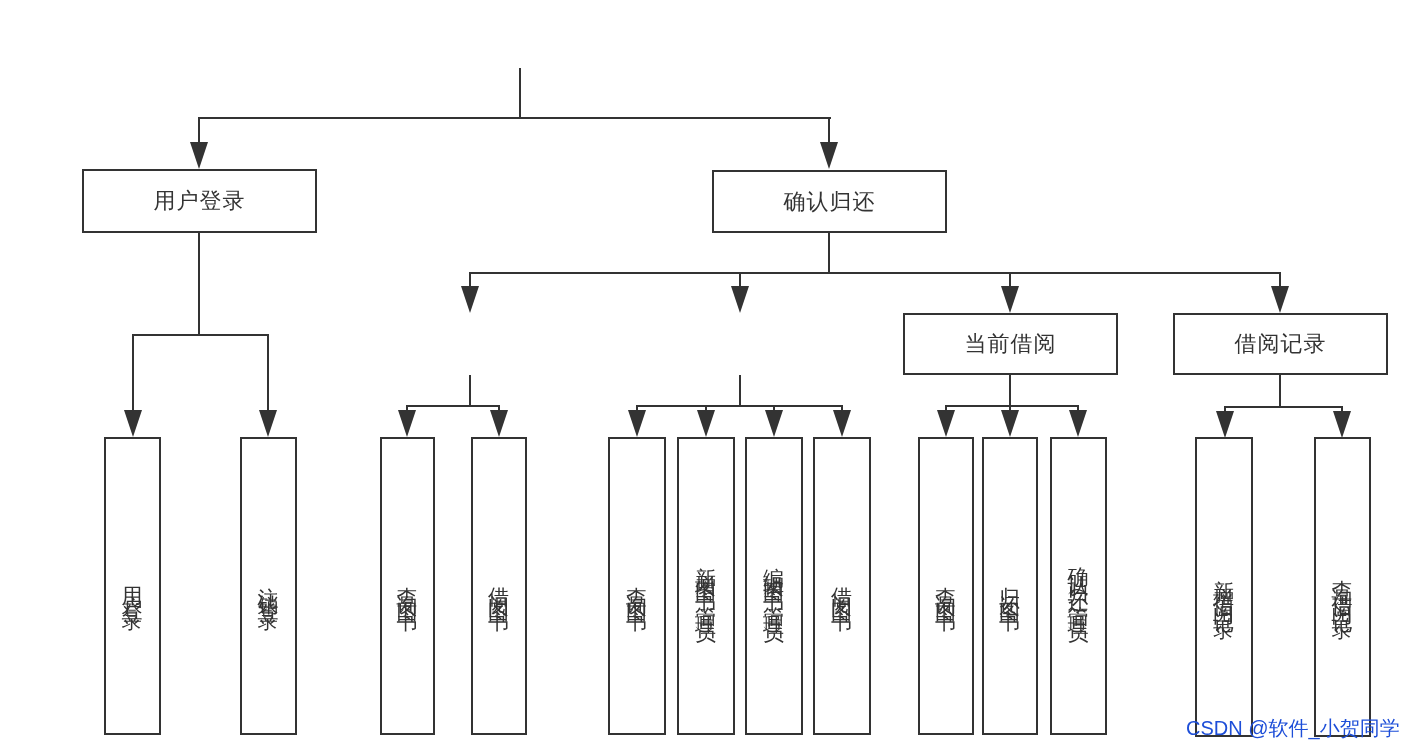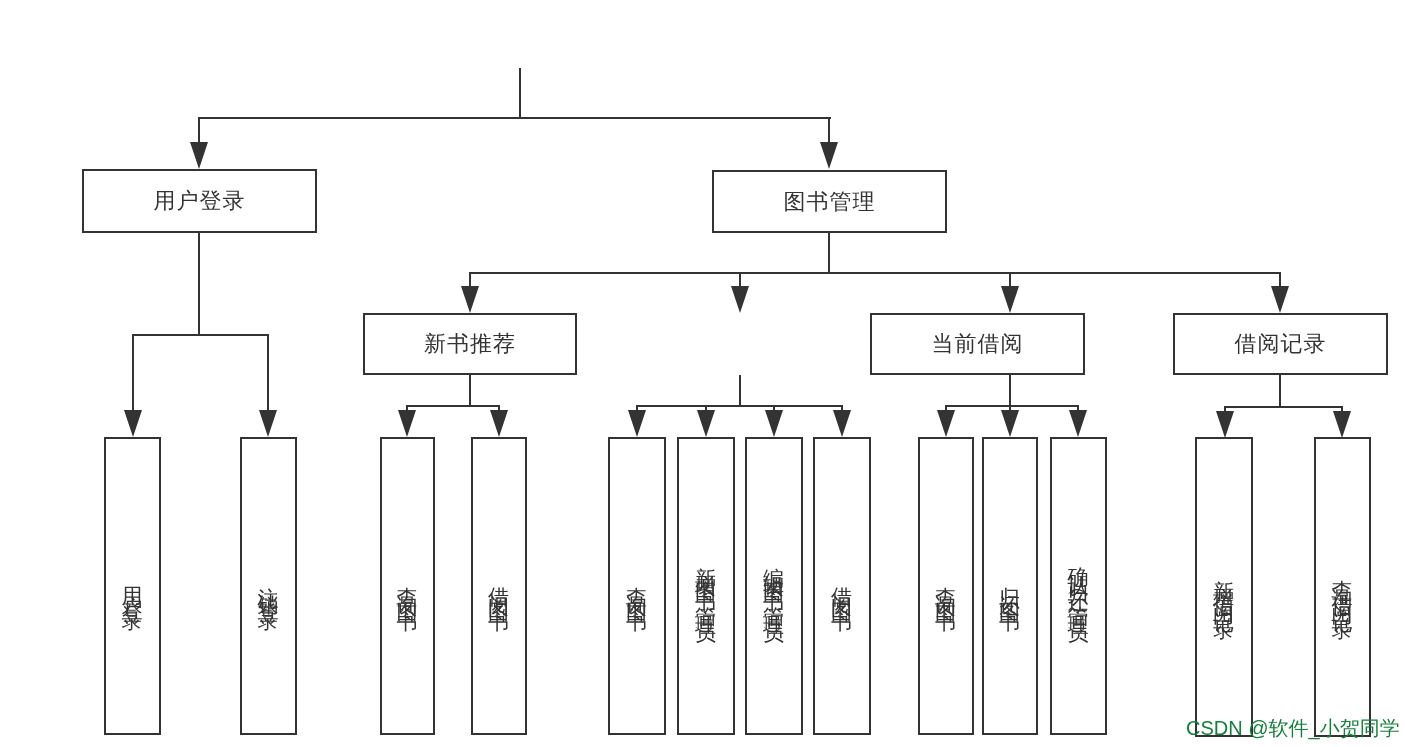--- a/index.html
+++ b/index.html
@@ -35,45 +35,42 @@
   .ah{
     position:absolute;width:0;height:0;
     border-left:9px solid transparent;
     border-right:9px solid transparent;
     border-top:27px solid #333333;
   }
   .watermark{
     position:absolute;
     left:1186px;top:715px;
     font-size:20px;
-    color:#15803d;
+    color:#1d4ed8;
     z-index:5;
     white-space:nowrap;
   }
 </style>
 </head>
 <body>
 
 <div id="stage">
 
 
   <div class="box hbox" style="left:82px;top:169px;width:235px;height:64px;">
     <span>用户登录</span>
   </div>
 
   <div class="box hbox" style="left:712px;top:170px;width:235px;height:63px;">
-    <span>图书管理</span>
-  </div>
-
-  <div class="box hbox" style="left:363px;top:313px;width:214px;height:62px;">
-    <span>新书推荐</span>
+    <span>确认归还</span>
   </div>
 
 
-  <div class="box hbox" style="left:870px;top:313px;width:215px;height:62px;">
+
+  <div class="box hbox" style="left:903px;top:313px;width:215px;height:62px;">
     <span>当前借阅</span>
   </div>
 
   <div class="box hbox" style="left:1173px;top:313px;width:215px;height:62px;">
     <span>借阅记录</span>
   </div>
 
   <div class="box vbox" style="left:104px;top:437px;width:57px;height:298px;">
     <span class="vtext">用户登录</span>
   </div>

